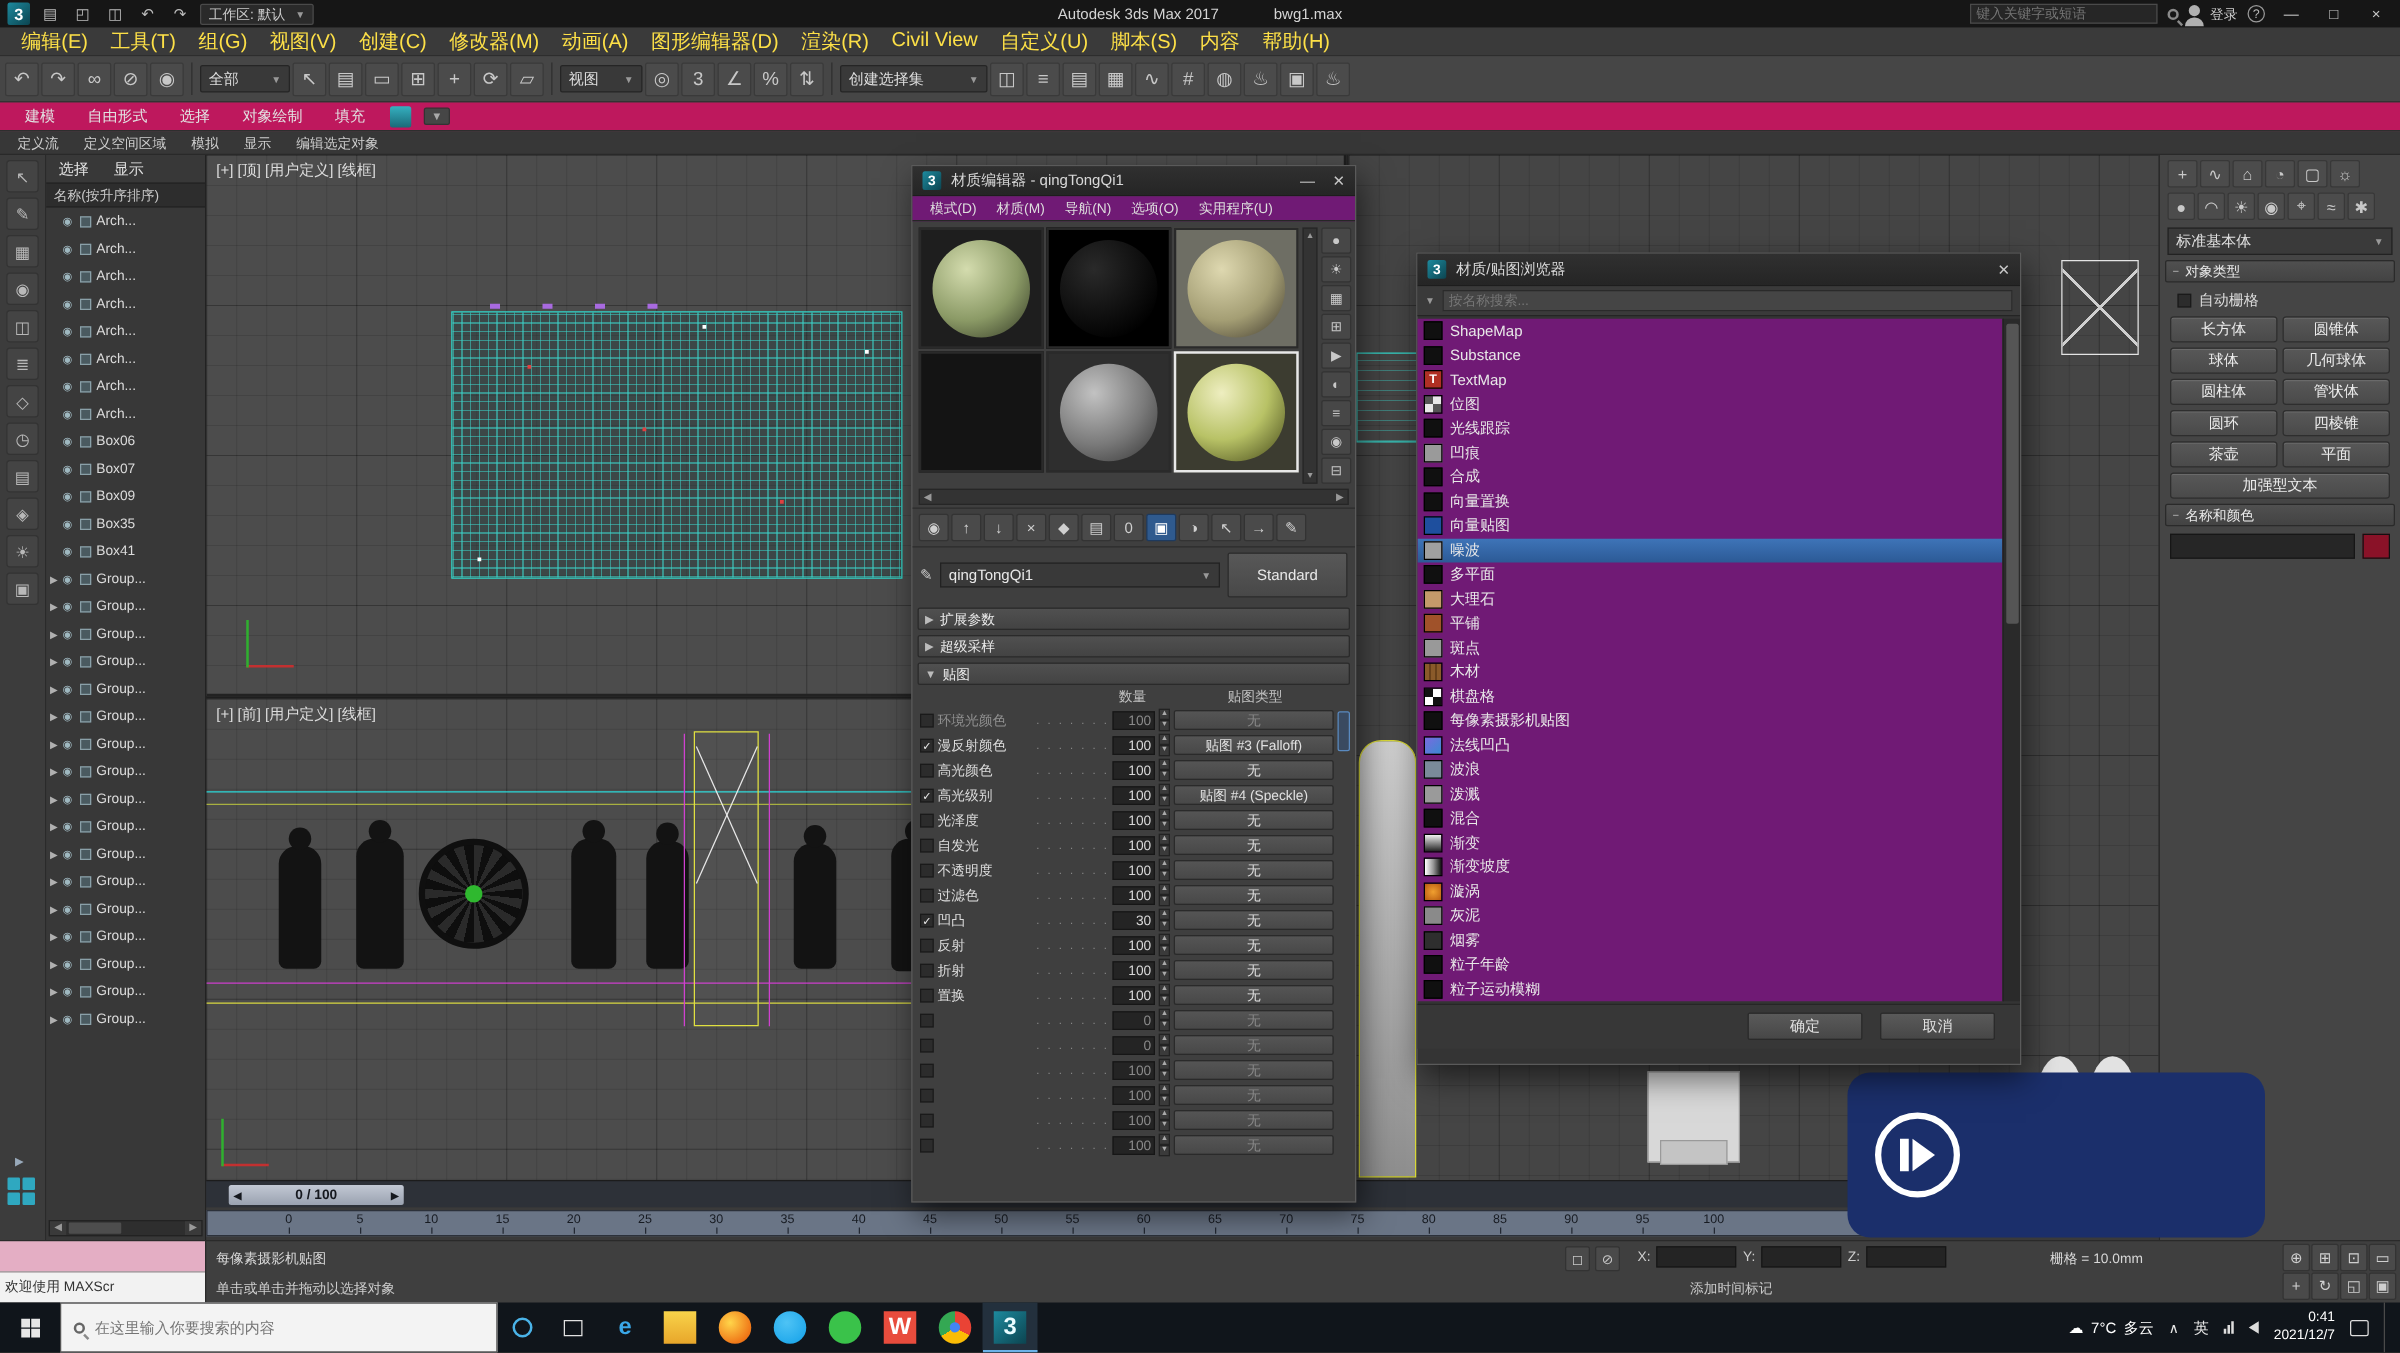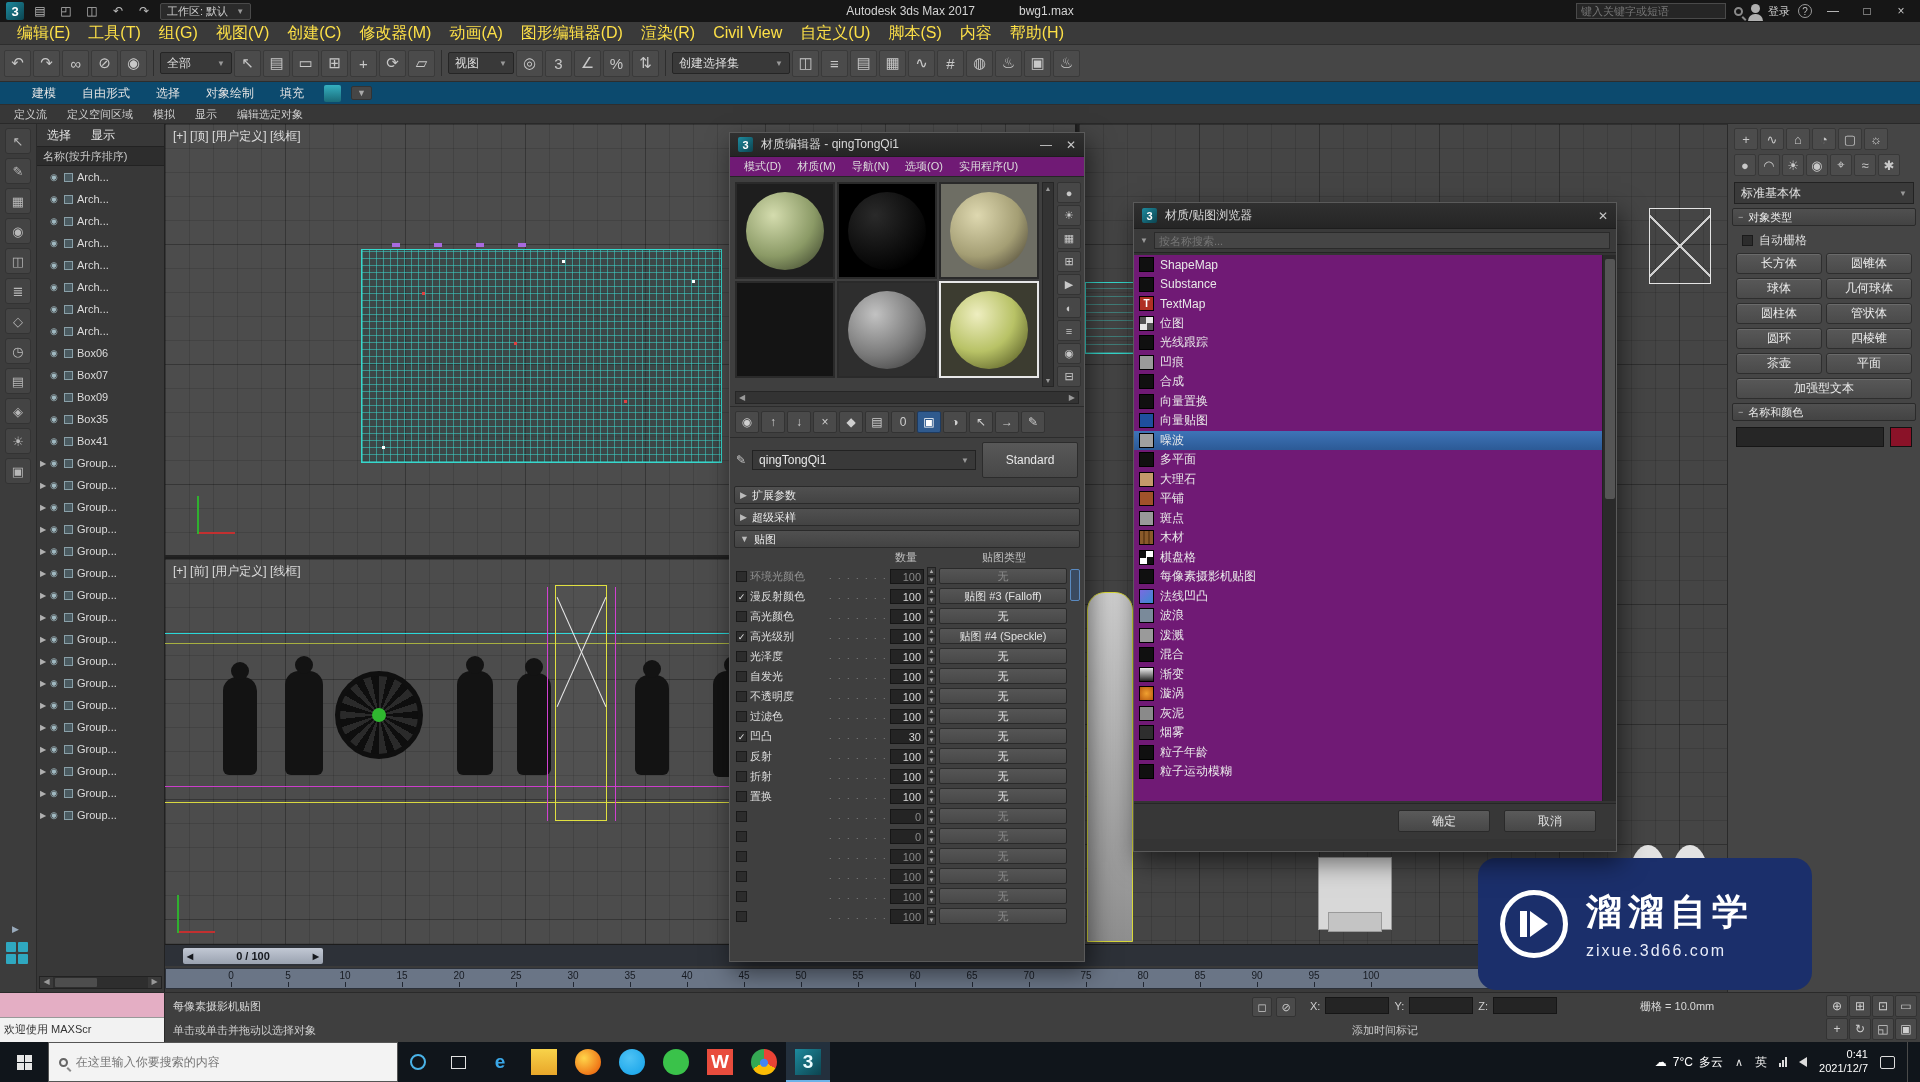--- a/index.html
+++ b/index.html
@@ -28,21 +28,21 @@
   .menu-item{padding:3px 9px;color:#fde047;font-size:16px;white-space:nowrap}
 
   
   #main-toolbar{position:absolute;left:0;top:45px;width:1920px;height:37px;background:#464646;border-bottom:1px solid #2d2d2d;display:flex;align-items:center;padding:0 4px;gap:2px}
   .tb-ico{width:27px;height:27px;display:flex;align-items:center;justify-content:center;color:#c8c8c8;font-size:15px;border-radius:2px;background:#4b4b4b;border:1px solid #3a3a3a}
   .sep{width:1px;height:26px;background:#2e2e2e;margin:0 4px}
   .tb-drop{height:22px;background:#393939;border:1px solid #252525;border-radius:2px;display:flex;align-items:center;justify-content:space-between;padding:0 6px;color:#ddd;font-size:12px}
   .repeat-row{display:flex;align-items:center;gap:2px}
 
   
-  #ribbon1{position:absolute;left:0;top:82px;width:1920px;height:23px;background:#0c4a6e;display:flex;align-items:center;border-bottom:1px solid #2e2e2e;padding-left:20px}
+  #ribbon1{position:absolute;left:0;top:82px;width:1920px;height:23px;background:#be185d;display:flex;align-items:center;border-bottom:1px solid #2e2e2e;padding-left:8px}
   .r-tab{padding:3px 12px;font-size:12px;color:#e2e2e2}
   .r-ico{width:17px;height:17px;background:linear-gradient(#35b0c0,#1a6a78);border-radius:2px;margin-left:8px}
   .r-min{margin-left:10px;color:#aaa;font-size:9px;border:1px solid #333;border-radius:2px;padding:1px 5px;background:#464646}
   #ribbon2{position:absolute;left:0;top:105px;width:1920px;height:19px;background:#373737;display:flex;align-items:center;padding-left:4px;border-bottom:1px solid #292929}
   .r-sub{padding:2px 10px;font-size:11px;color:#cfcfcf}
 
   
   #workarea{position:absolute;left:0;top:124px;width:1920px;height:868px;background:#353535}
 
   
@@ -1305,20 +1305,26 @@
         </span>
       <span class="mb-label">混合</span>
     </div>
       <div class="mb-row">
       <span class="mb-ico" style="background: linear-gradient(rgb(240, 240, 240), rgb(34, 34, 34));">
           <i></i>
         </span>
       <span class="mb-label">渐变</span>
     </div>
       <div class="mb-row">
+      <span class="mb-ico" style="background: linear-gradient(90deg, rgb(255, 255, 255), rgb(153, 153, 153), rgb(17, 17, 17));">
+          <i></i>
+        </span>
+      <span class="mb-label">渐变坡度</span>
+    </div>
+      <div class="mb-row">
       <span class="mb-ico" style="background: radial-gradient(circle, rgb(240, 160, 48), rgb(184, 90, 16));">
           <i></i>
         </span>
       <span class="mb-label">漩涡</span>
     </div>
       <div class="mb-row">
       <span class="mb-ico" style="background: rgb(138, 138, 138);">
           <i></i>
         </span>
       <span class="mb-label">灰泥</span>
@@ -1349,17 +1355,13 @@
     <button class="mb-btn">确定</button>
     <button class="mb-btn">取消</button>
   </div>
 </div>
 
 <div id="watermark">
   <div class="wm-logo">
       <i class="bar"></i>
       <i class="tri"></i>
     </div>
-  <div class="wm-text">
-    <div class="wm-title">溜溜自学</div>
-    <div class="wm-url">zixue.3d66.com</div>
-  </div>
 </div>
 
 </body></html>

